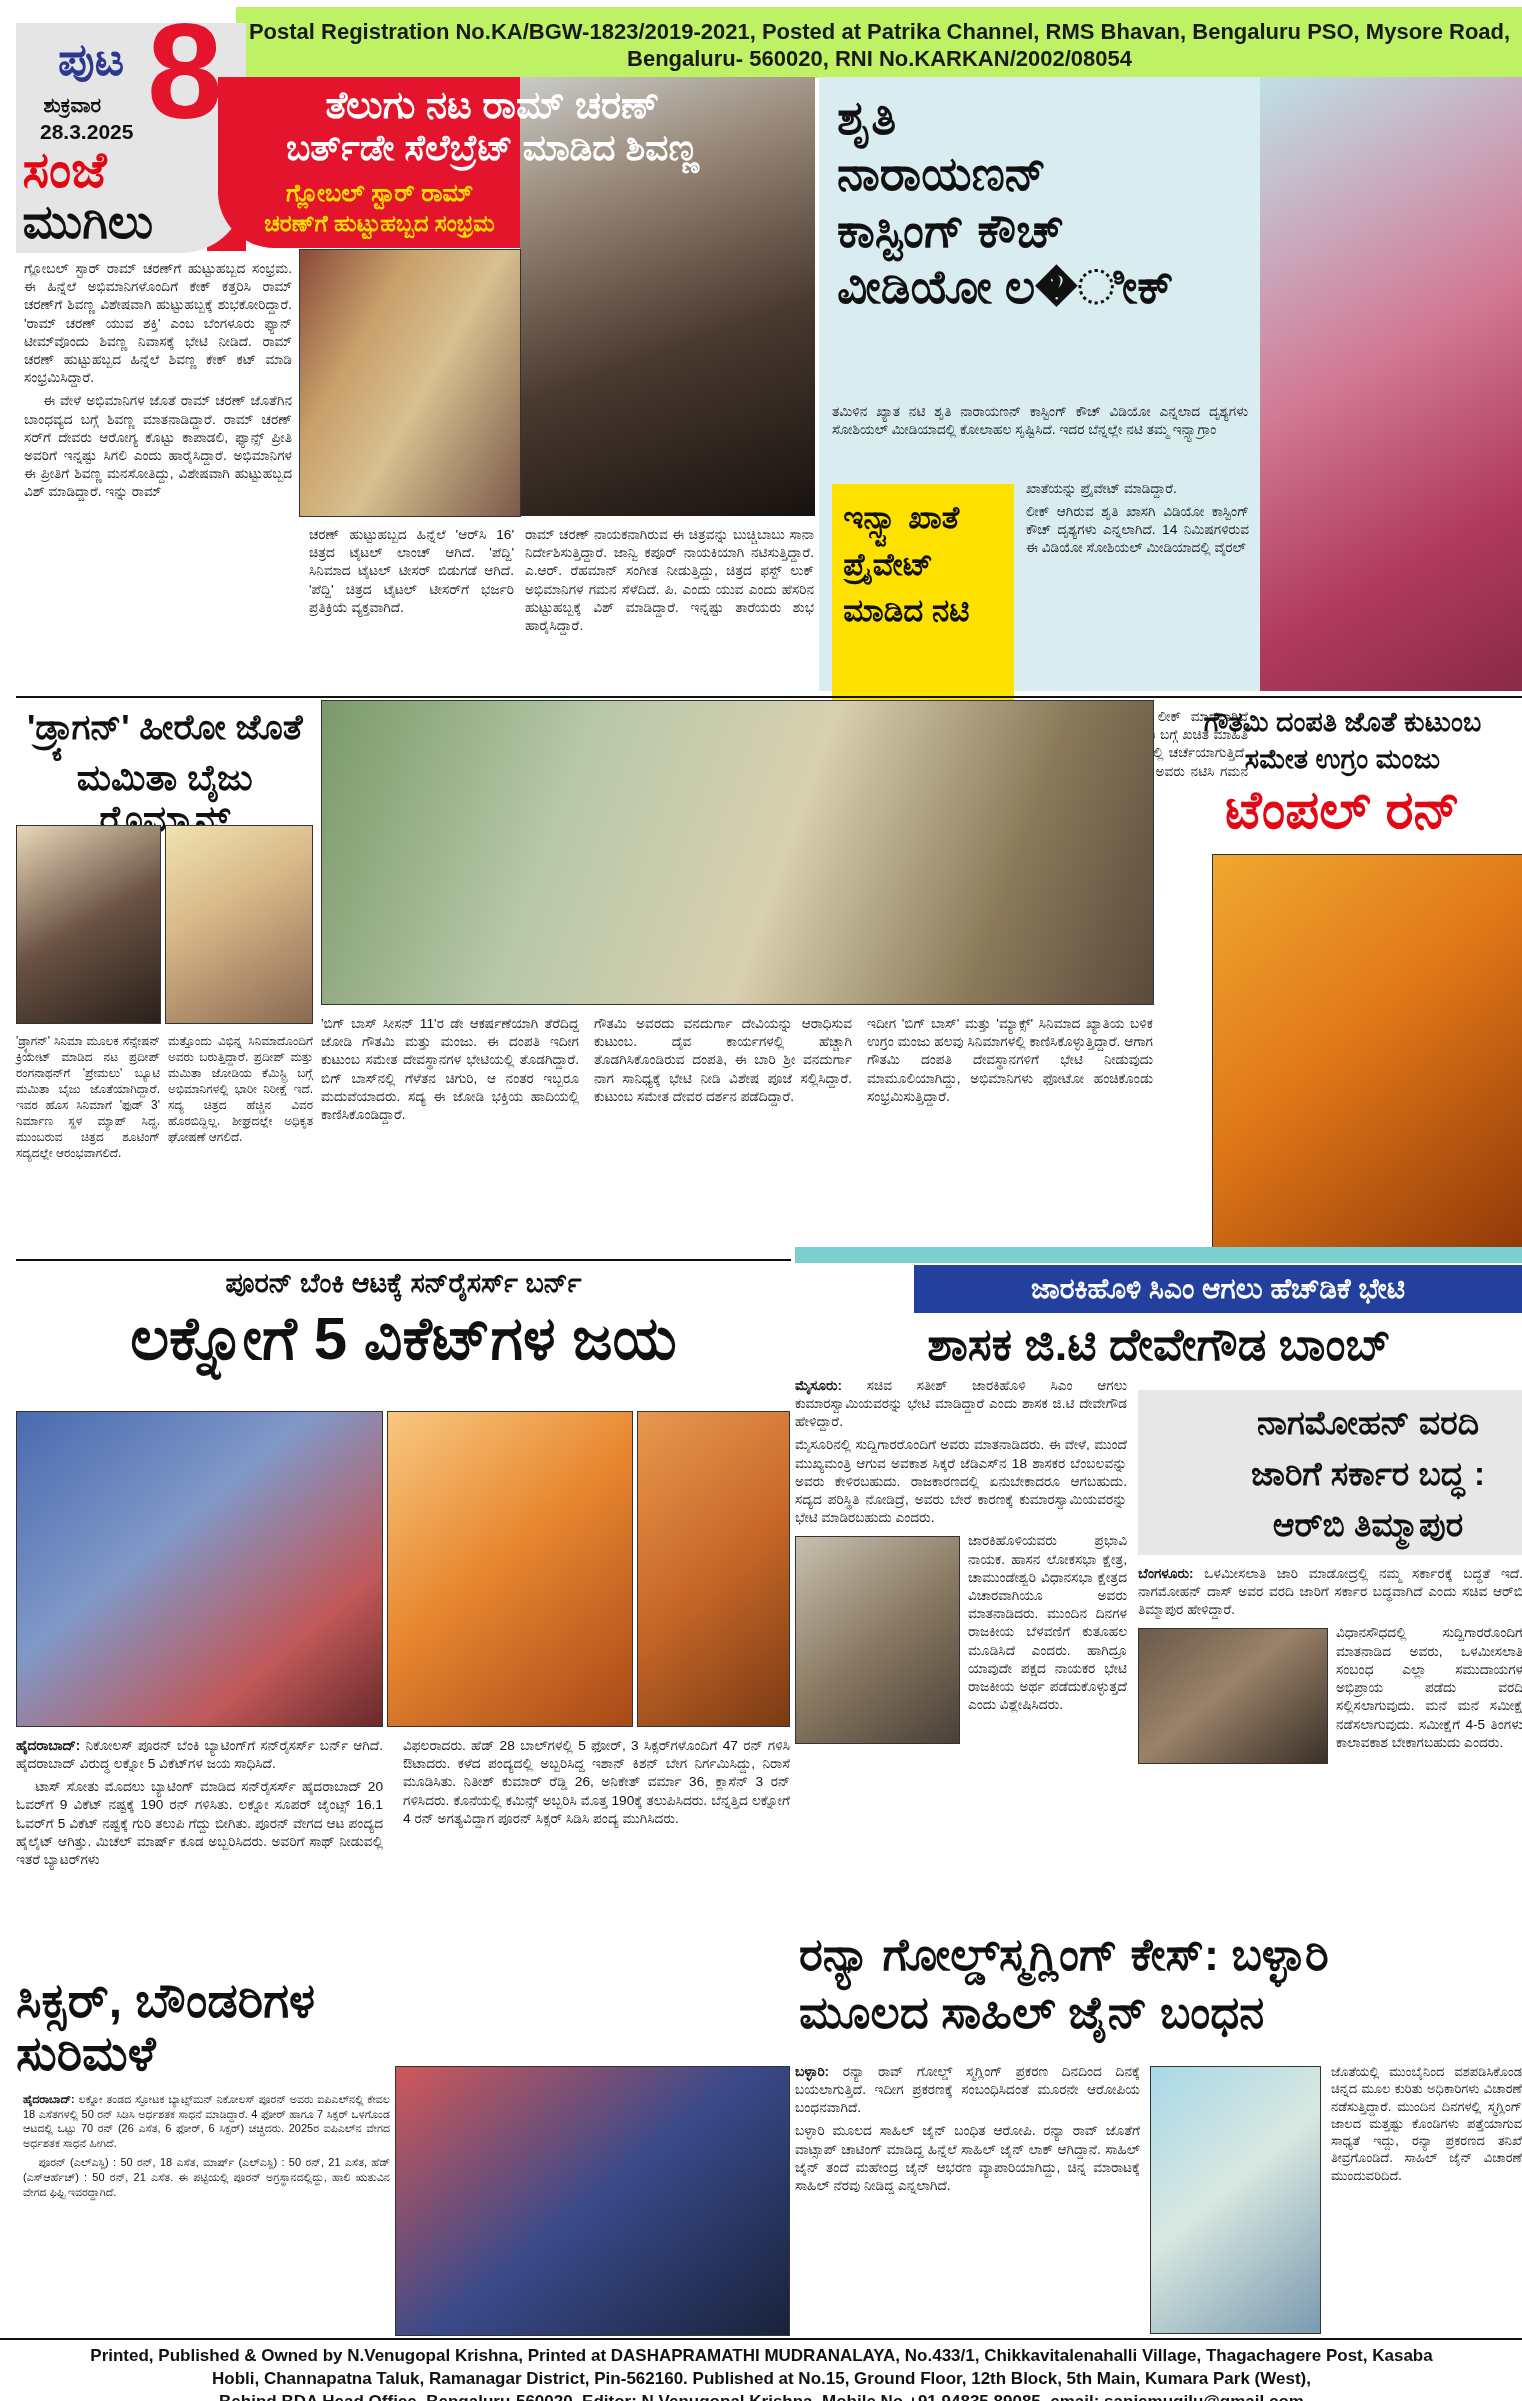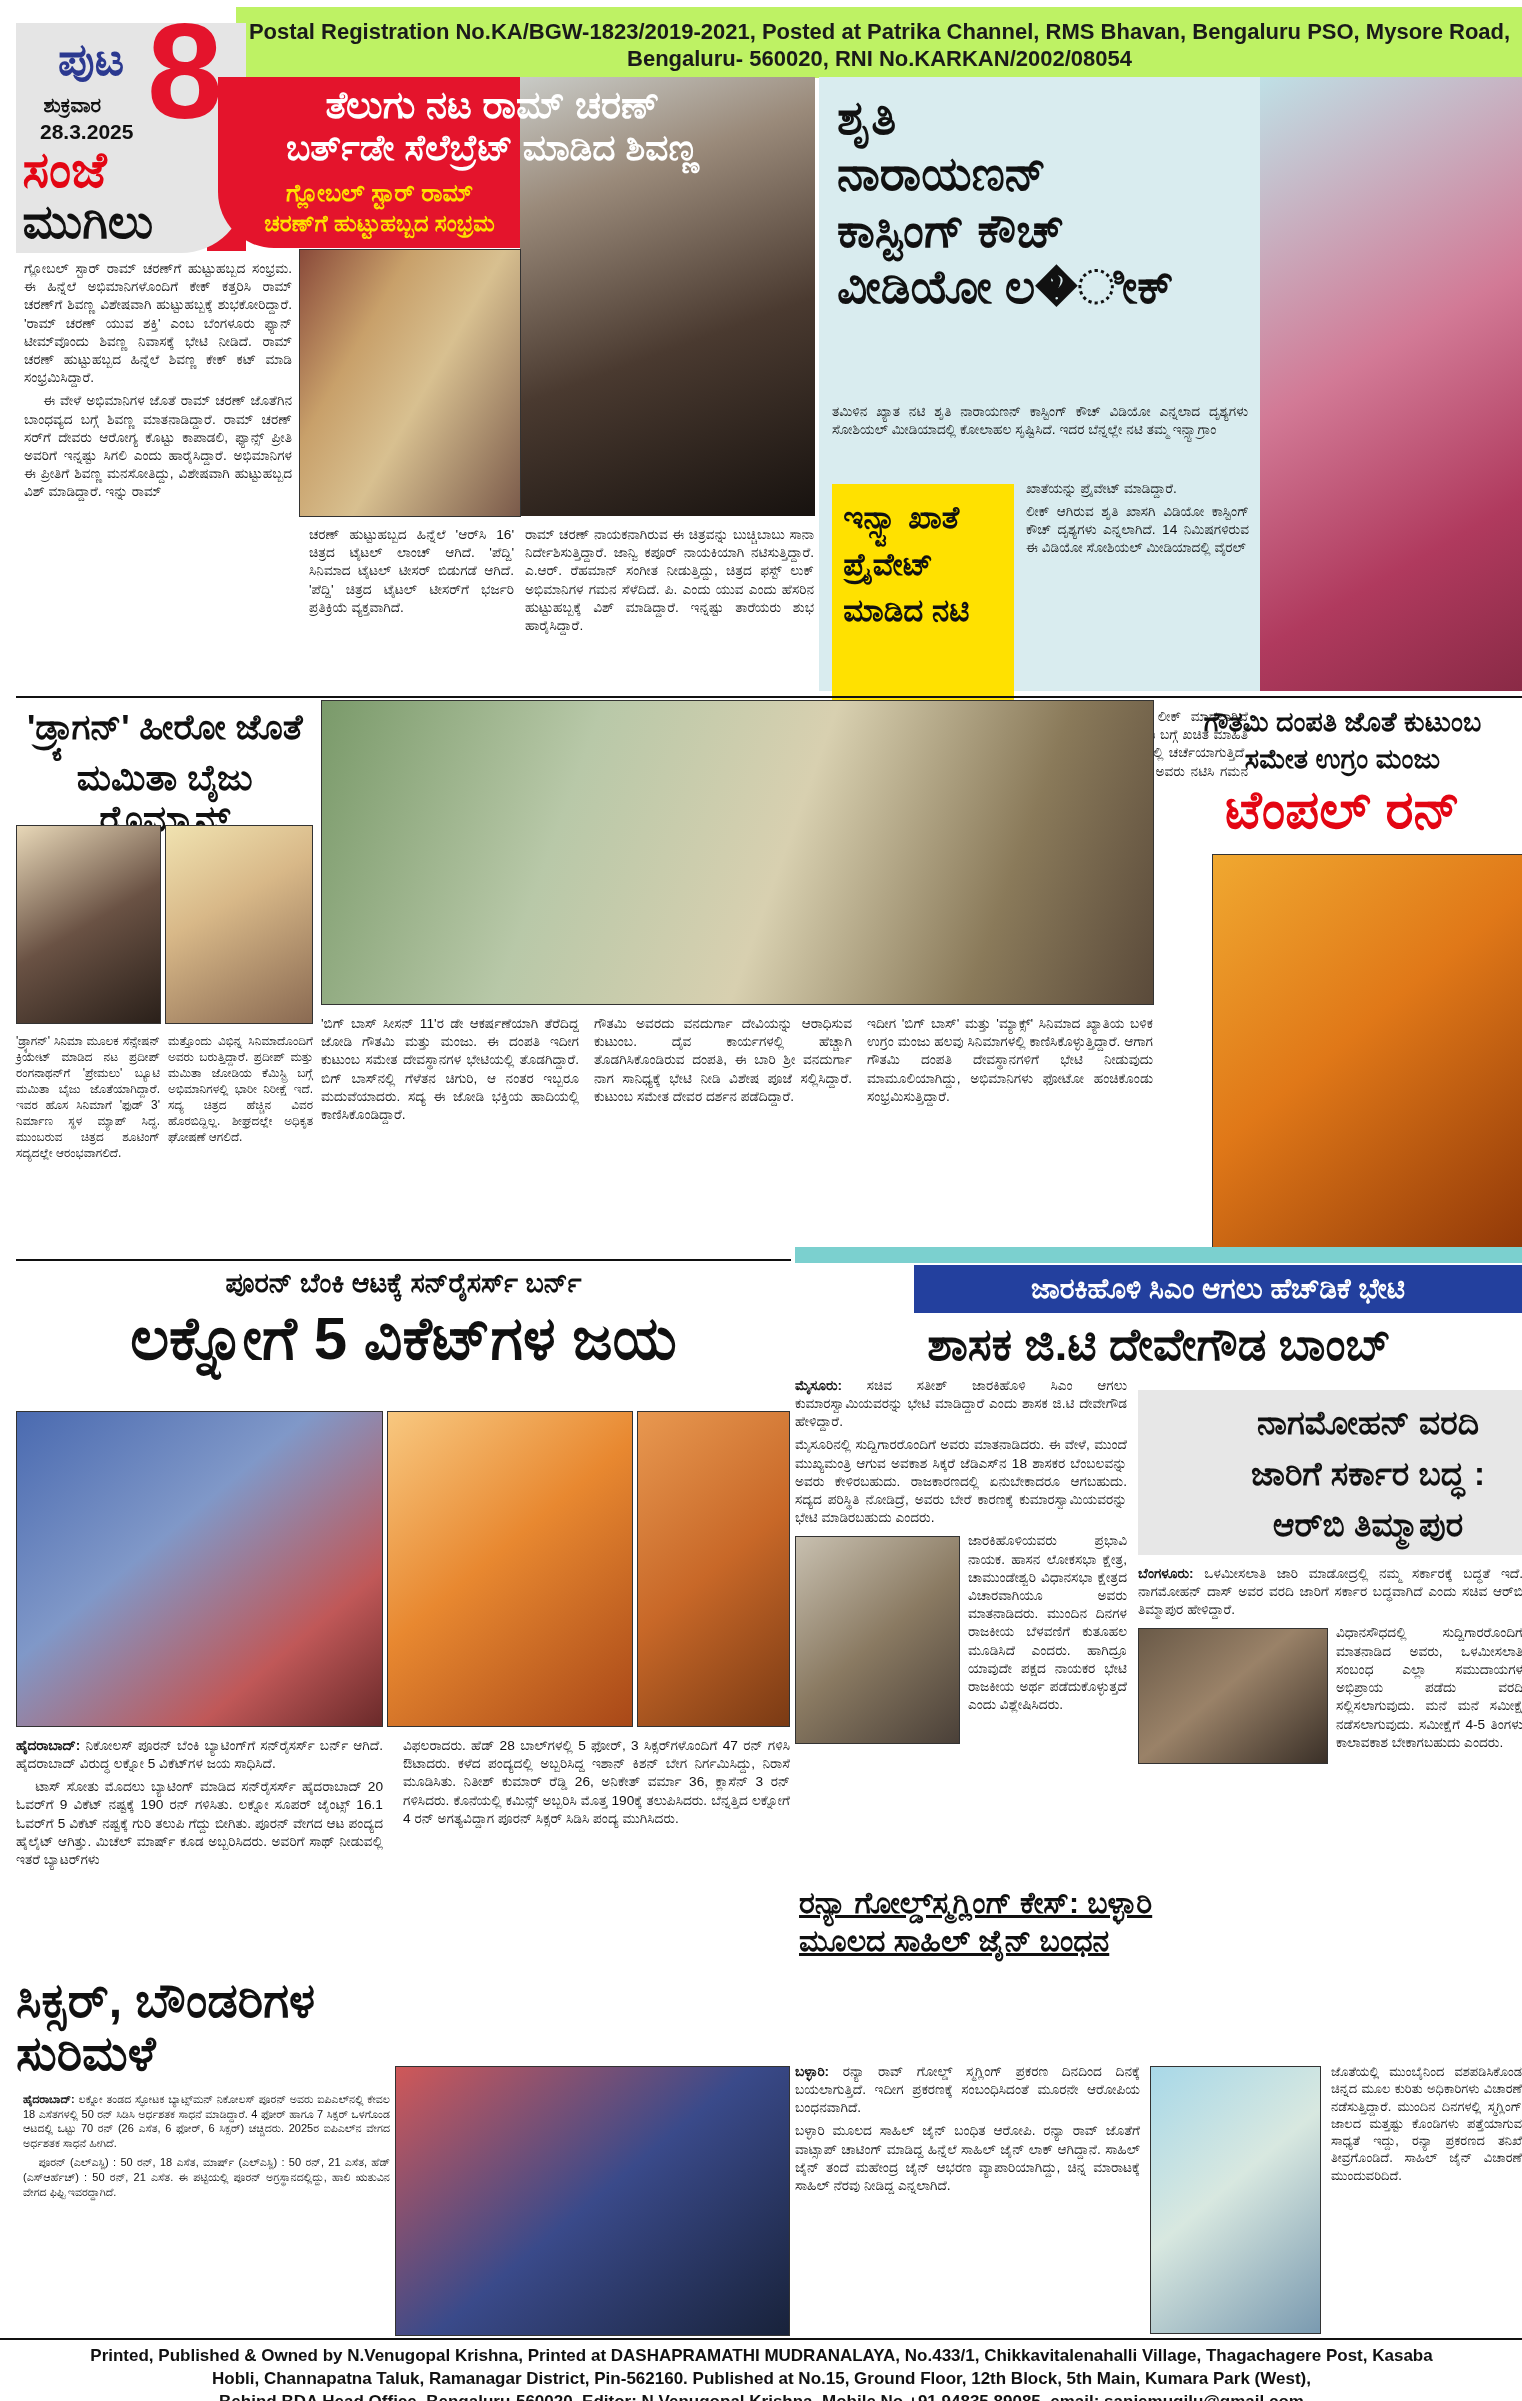--- a/index.html
+++ b/index.html
@@ -154,21 +154,21 @@
     <div>ನಾಗಮೋಹನ್ ವರದಿ</div>
     <div>ಜಾರಿಗೆ ಸರ್ಕಾರ ಬದ್ಧ :</div>
     <div>ಆರ್‌ಬಿ ತಿಮ್ಮಾಪುರ</div>
   </div>
   <div class="abs bodytxt" style="left:1138px;top:1565px;width:385px;height:370px;">
     <p class="noind"><b>ಬೆಂಗಳೂರು:</b> <span>ಒಳಮೀಸಲಾತಿ ಜಾರಿ ಮಾಡೋದ್ರಲ್ಲಿ ನಮ್ಮ ಸರ್ಕಾರಕ್ಕೆ ಬದ್ಧತೆ ಇದೆ. ನಾಗಮೋಹನ್ ದಾಸ್ ಅವರ ವರದಿ ಜಾರಿಗೆ ಸರ್ಕಾರ ಬದ್ಧವಾಗಿದೆ ಎಂದು ಸಚಿವ ಆರ್‌ಬಿ ತಿಮ್ಮಾಪುರ ಹೇಳಿದ್ದಾರೆ.</span></p>
     <span class="photo" style="float:left;width:190px;height:136px;margin:3.2px 8px 3.2px 0;background:linear-gradient(140deg,#6a5a48 0%,#9a8268 45%,#3a3028 100%);"></span>
     <p class="noind">ವಿಧಾನಸೌಧದಲ್ಲಿ ಸುದ್ದಿಗಾರರೊಂದಿಗೆ ಮಾತನಾಡಿದ ಅವರು, ಒಳಮೀಸಲಾತಿ ಸಂಬಂಧ ಎಲ್ಲಾ ಸಮುದಾಯಗಳ ಅಭಿಪ್ರಾಯ ಪಡೆದು ವರದಿ ಸಲ್ಲಿಸಲಾಗುವುದು. ಮನೆ ಮನೆ ಸಮೀಕ್ಷೆ ನಡೆಸಲಾಗುವುದು. ಸಮೀಕ್ಷೆಗೆ 4-5 ತಿಂಗಳು ಕಾಲಾವಕಾಶ ಬೇಕಾಗಬಹುದು ಎಂದರು.</p>
   </div>
 
-  <div class="abs b" style="left:799px;top:1884px;width:724px;font-size:30px;line-height:1.28;text-decoration:underline;">
+  <div class="abs b" style="left:799px;top:1926px;width:724px;font-size:45px;line-height:1.28;">
     <div>ರನ್ಯಾ ಗೋಲ್ಡ್‌ಸ್ಮಗ್ಲಿಂಗ್ ಕೇಸ್: ಬಳ್ಳಾರಿ</div>
     <div>ಮೂಲದ ಸಾಹಿಲ್ ಜೈನ್ ಬಂಧನ</div>
   </div>
   <div class="abs bodytxt" style="left:795px;top:2063px;width:345px;height:273px;">
     <p class="noind"><b>ಬಳ್ಳಾರಿ:</b> <span>ರನ್ಯಾ ರಾವ್ ಗೋಲ್ಡ್ ಸ್ಮಗ್ಲಿಂಗ್ ಪ್ರಕರಣ ದಿನದಿಂದ ದಿನಕ್ಕೆ ಬಯಲಾಗುತ್ತಿದೆ. ಇದೀಗ ಪ್ರಕರಣಕ್ಕೆ ಸಂಬಂಧಿಸಿದಂತೆ ಮೂರನೇ ಆರೋಪಿಯ ಬಂಧನವಾಗಿದೆ.</span></p>
     <p class="noind">ಬಳ್ಳಾರಿ ಮೂಲದ ಸಾಹಿಲ್ ಜೈನ್ ಬಂಧಿತ ಆರೋಪಿ. ರನ್ಯಾ ರಾವ್ ಜೊತೆಗೆ ವಾಟ್ಸಾಪ್ ಚಾಟಿಂಗ್ ಮಾಡಿದ್ದ ಹಿನ್ನೆಲೆ ಸಾಹಿಲ್ ಜೈನ್ ಲಾಕ್ ಆಗಿದ್ದಾನೆ. ಸಾಹಿಲ್ ಜೈನ್ ತಂದೆ ಮಹೇಂದ್ರ ಜೈನ್ ಆಭರಣ ವ್ಯಾಪಾರಿಯಾಗಿದ್ದು, ಚಿನ್ನ ಮಾರಾಟಕ್ಕೆ ಸಾಹಿಲ್ ನೆರವು ನೀಡಿದ್ದ ಎನ್ನಲಾಗಿದೆ.</p>
   </div>
   <div class="abs photo" style="left:1150px;top:2066px;width:171px;height:268px;background:linear-gradient(140deg,#a8d8e8 0%,#d8e8e0 45%,#7a9ab0 100%);"></div>
   <div class="abs bodytxt" style="left:1331px;top:2063px;width:191px;height:273px;font-size:13px;">
     <p class="noind">ಜೊತೆಯಲ್ಲಿ ಮುಂಬೈನಿಂದ ವಶಪಡಿಸಿಕೊಂಡ ಚಿನ್ನದ ಮೂಲ ಕುರಿತು ಅಧಿಕಾರಿಗಳು ವಿಚಾರಣೆ ನಡೆಸುತ್ತಿದ್ದಾರೆ. ಮುಂದಿನ ದಿನಗಳಲ್ಲಿ ಸ್ಮಗ್ಲಿಂಗ್ ಜಾಲದ ಮತ್ತಷ್ಟು ಕೊಂಡಿಗಳು ಪತ್ತೆಯಾಗುವ ಸಾಧ್ಯತೆ ಇದ್ದು, ರನ್ಯಾ ಪ್ರಕರಣದ ತನಿಖೆ ತೀವ್ರಗೊಂಡಿದೆ. ಸಾಹಿಲ್ ಜೈನ್ ವಿಚಾರಣೆ ಮುಂದುವರಿದಿದೆ.</p>

